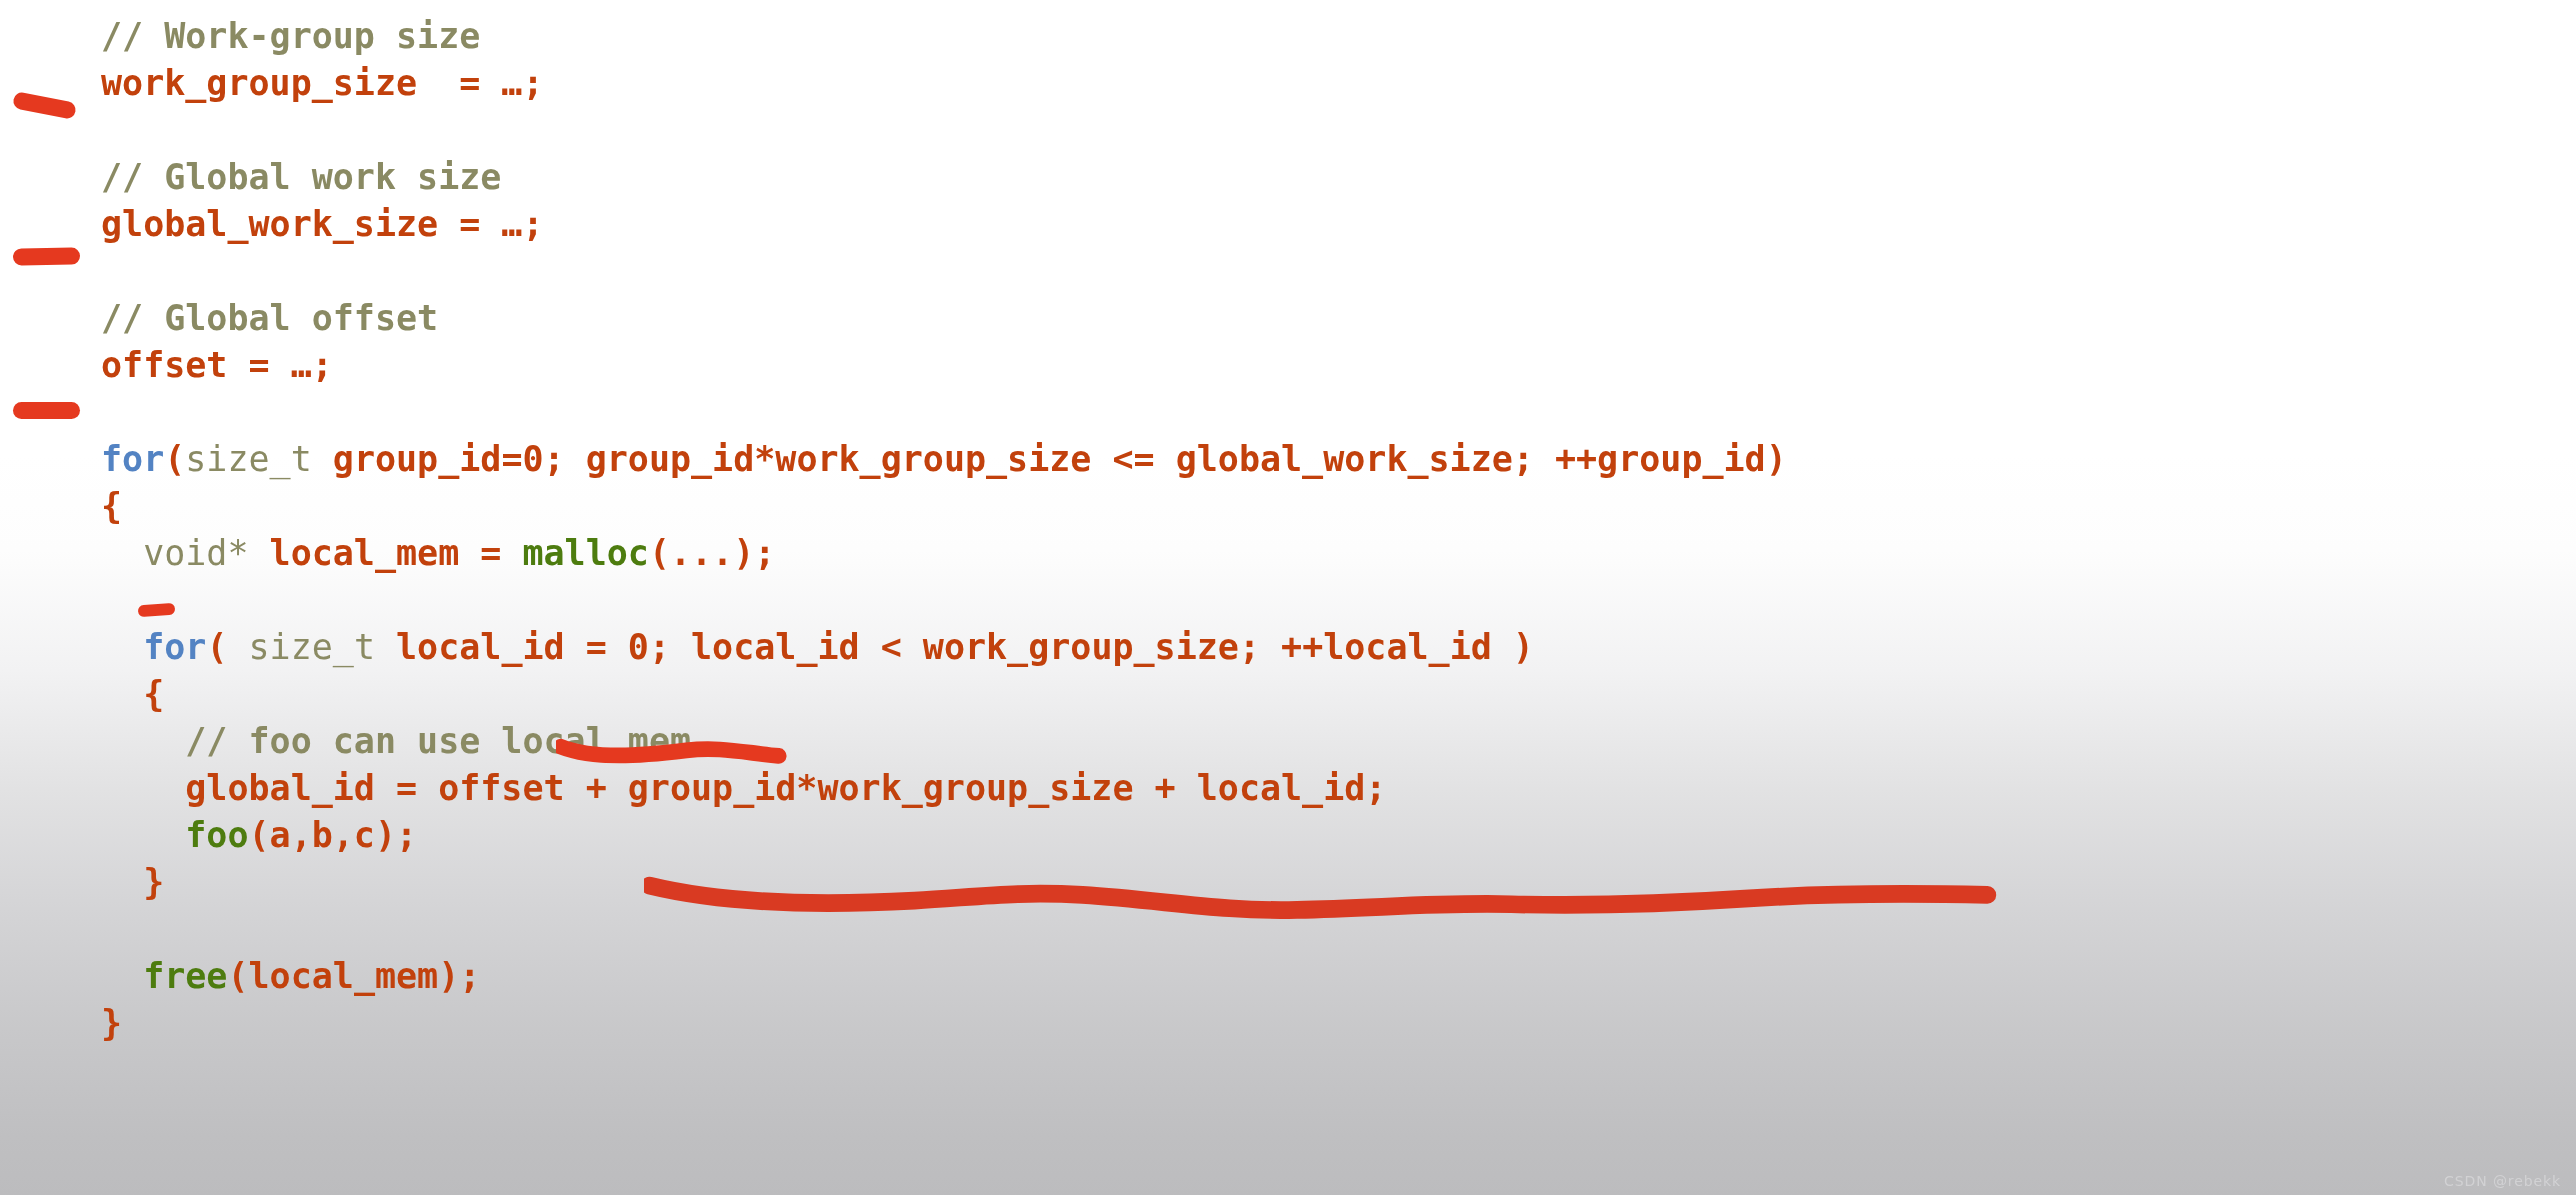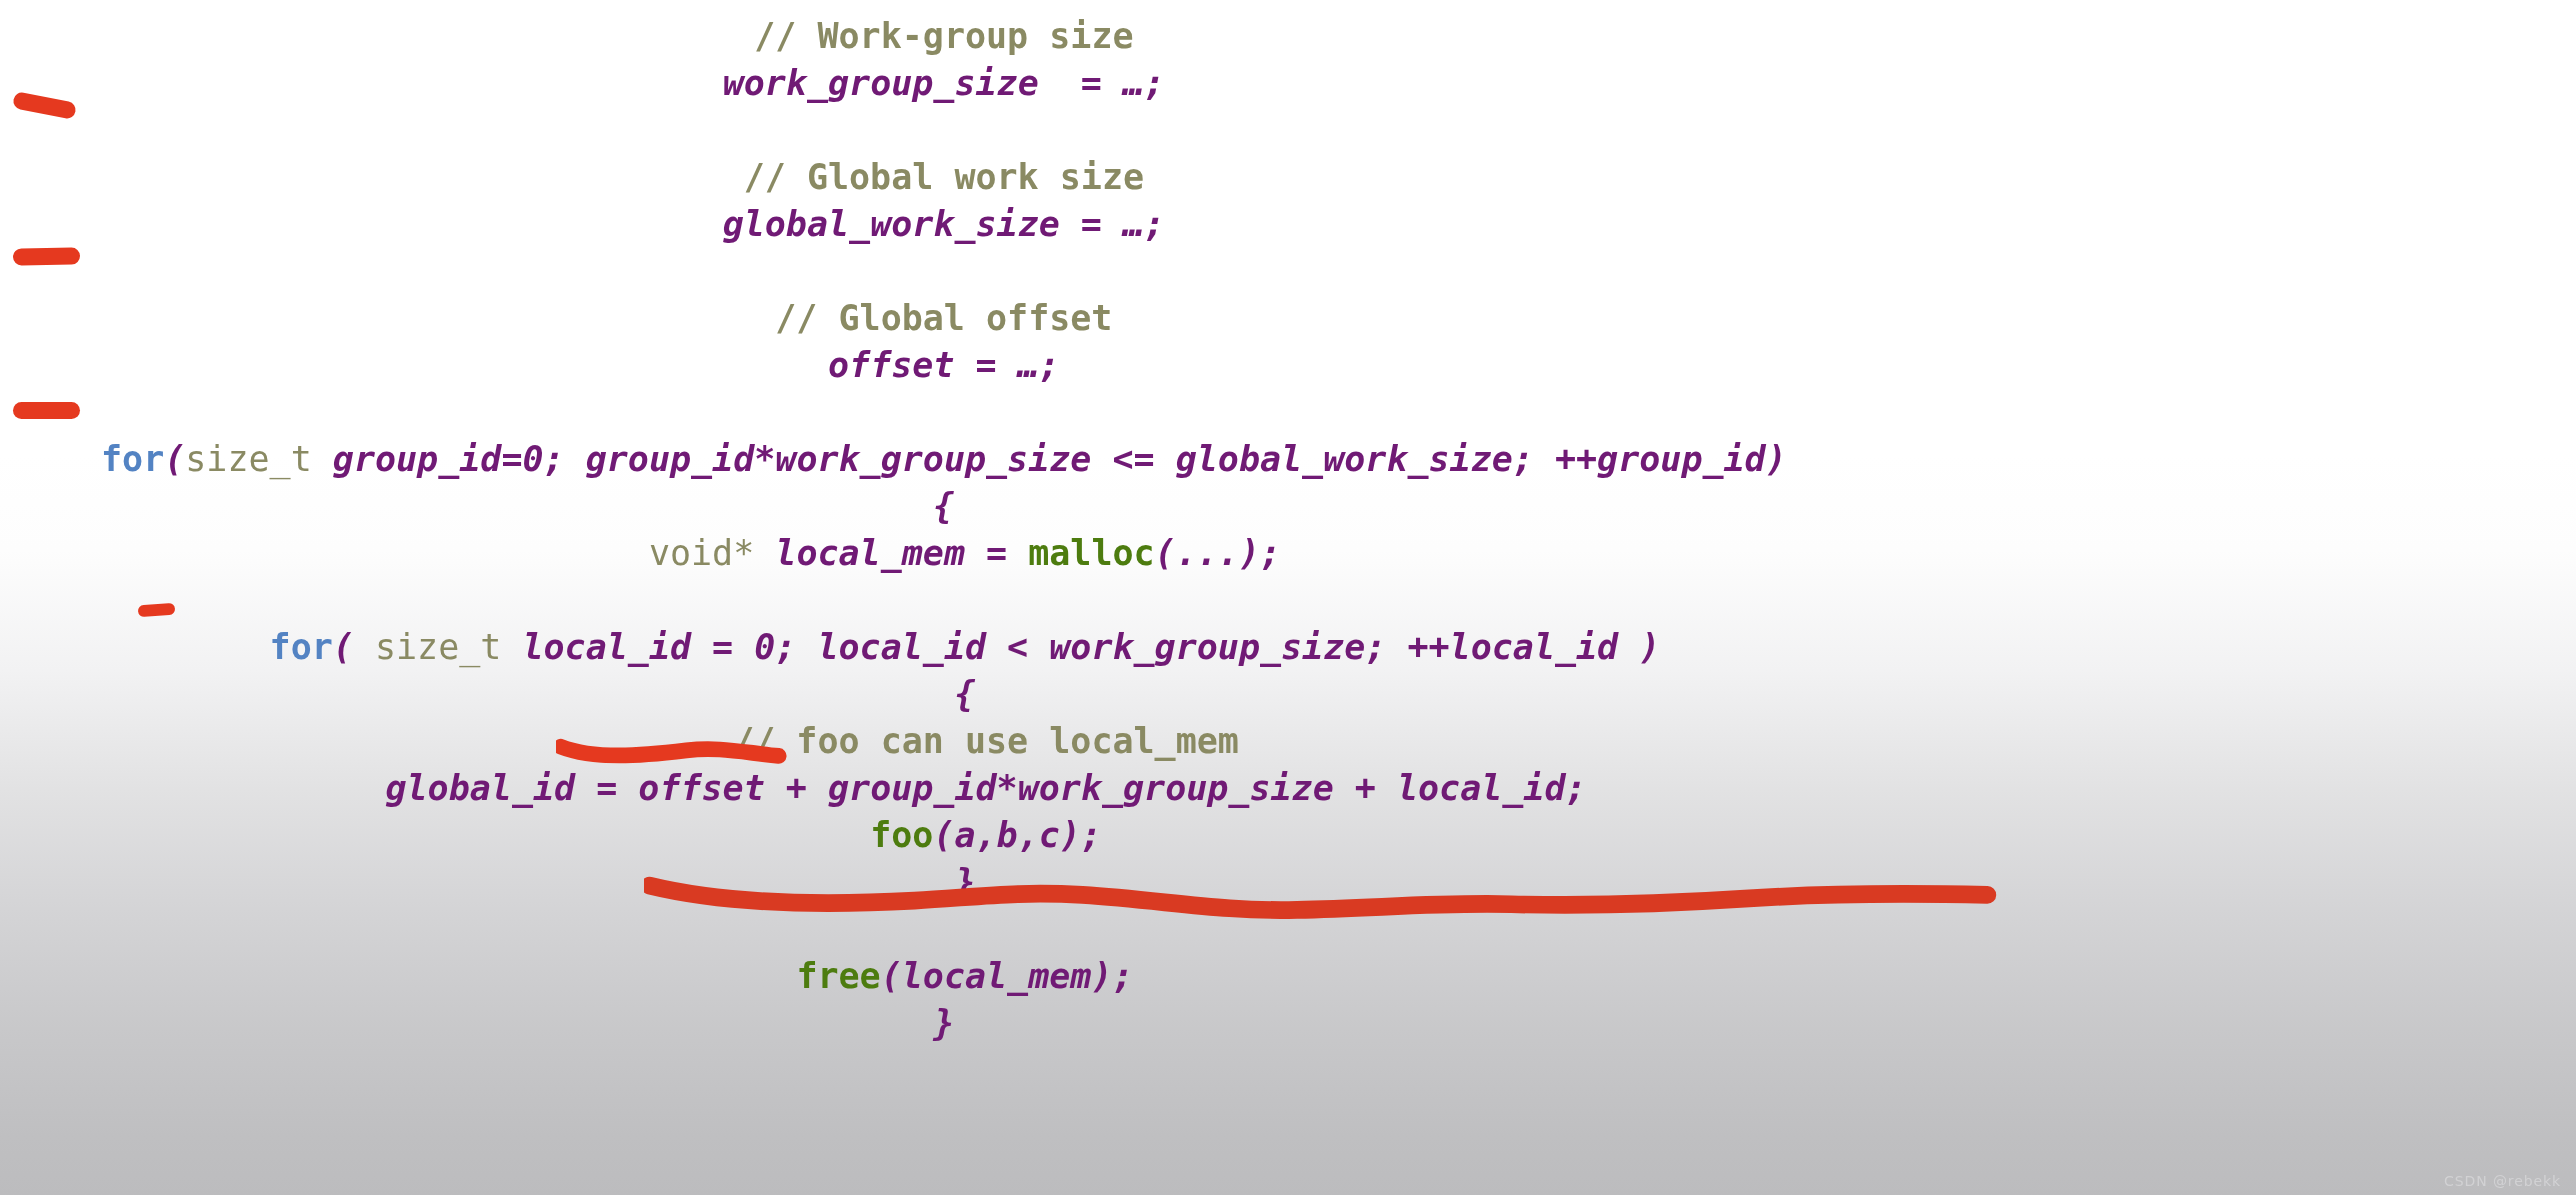--- a/index.html
+++ b/index.html
@@ -34,33 +34,32 @@
     position: absolute;
     left: 101px;
     top: 13px;
     font-family: "DejaVu Sans Mono", "Liberation Mono", monospace;
     font-size: 35px;
     line-height: 47px;
     font-weight: 700;
     color: #111111;
     white-space: pre;
     letter-spacing: 0px;
-    text-align: center;
     -webkit-font-smoothing: antialiased;
   }
   .line {
     white-space: pre;
     height: 47px;
   }
 
   .cmt  { color: #8a8a63; font-weight: 700; }
   .kw   { color: #5383c3; font-weight: 700; }
   .typ  { color: #8a8a63; font-weight: 400; }
   .fn   { color: #4d7c0f; font-weight: 700; }
-  .pl   { color: #701a75; font-weight: 700; font-style: italic; }
+  .pl   { color: #c2410c; font-weight: 700; }
 
   
   .marker {
     position: absolute;
     pointer-events: none;
   }
   .mk-dash {
     background: #e5391f;
     border-radius: 13px;
   }

